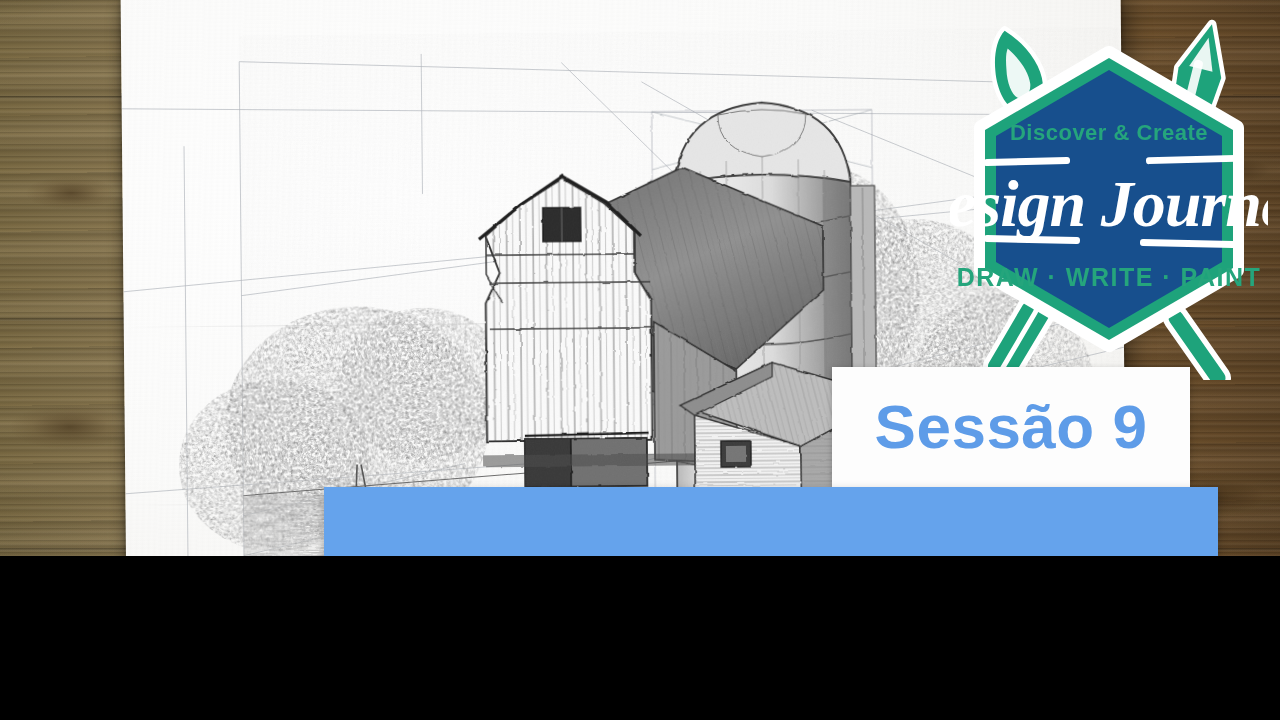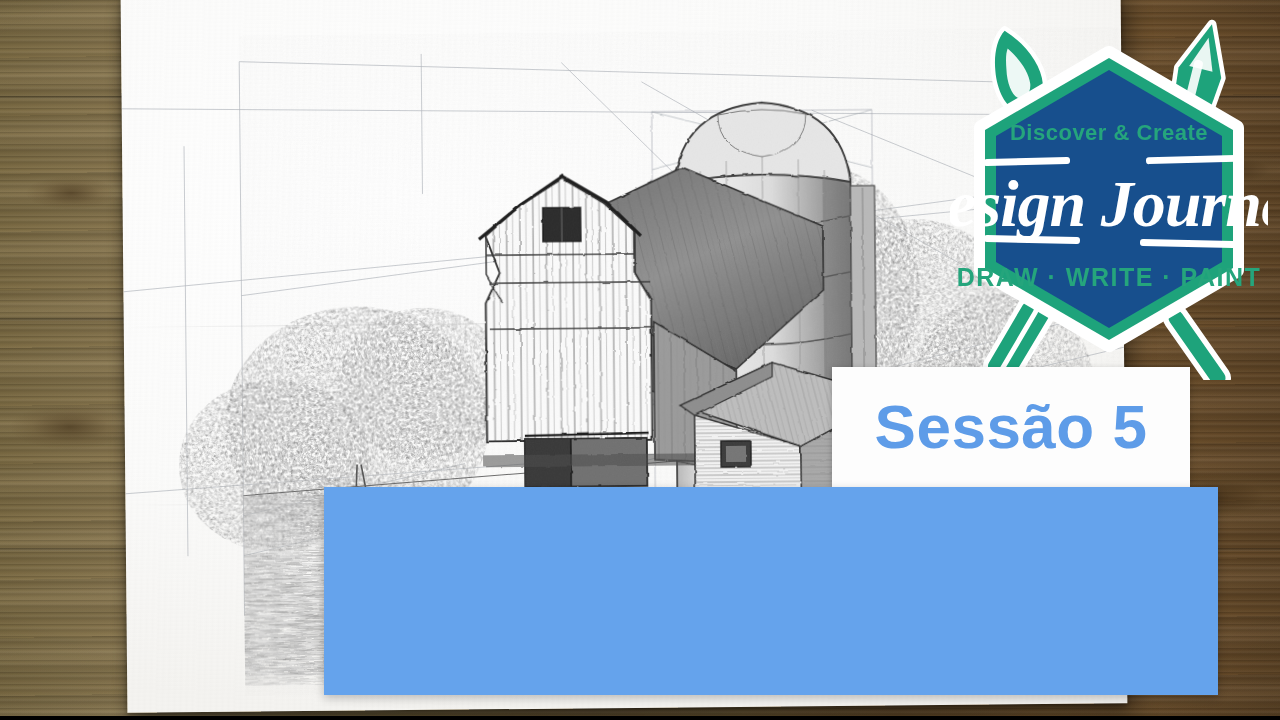--- a/index.html
+++ b/index.html
@@ -3,21 +3,21 @@
 <meta charset="utf-8">
 <style>
   * { margin:0; padding:0; box-sizing:border-box; }
   html, body {
     width:1280px; height:720px; overflow:hidden;
     font-family:"Liberation Sans", sans-serif;
     background:#000;
   }
 
   #stage {
-    position:relative; width:1280px; height:716px; overflow:hidden;
+    position:relative; width:1280px; height:556px; overflow:hidden;
   }
 
   
   .wood {
     position:absolute; inset:0;
     background:
       repeating-linear-gradient(180deg,
         rgba(0,0,0,0.16) 0px, rgba(0,0,0,0.00) 2px,
         rgba(255,255,255,0.05) 4px, rgba(0,0,0,0.10) 6px,
         rgba(0,0,0,0.02) 9px, rgba(255,255,255,0.03) 12px),
@@ -389,19 +389,19 @@
       <g fill="#ffffff">
         <rect x="34" y="218" width="96" height="7" rx="3" transform="rotate(1.2 82 221)"></rect>
         <rect x="190" y="222" width="96" height="7" rx="3" transform="rotate(1.2 238 225)"></rect>
       </g>
 
       <text x="159" y="268" text-anchor="middle" fill="#25A57C" font-family="'Liberation Sans', sans-serif" font-size="25" font-weight="700" letter-spacing="1.5">DRAW · WRITE · PAINT</text>
     </svg>
   </div>
 
   <div class="session-panel">
-    <span class="session-text">Sessão 5</span>
+    <span class="session-text">Sessão 9</span>
   </div>
 
   <div class="title-banner">
   </div>
 
 </div>
 
 </body></html>

